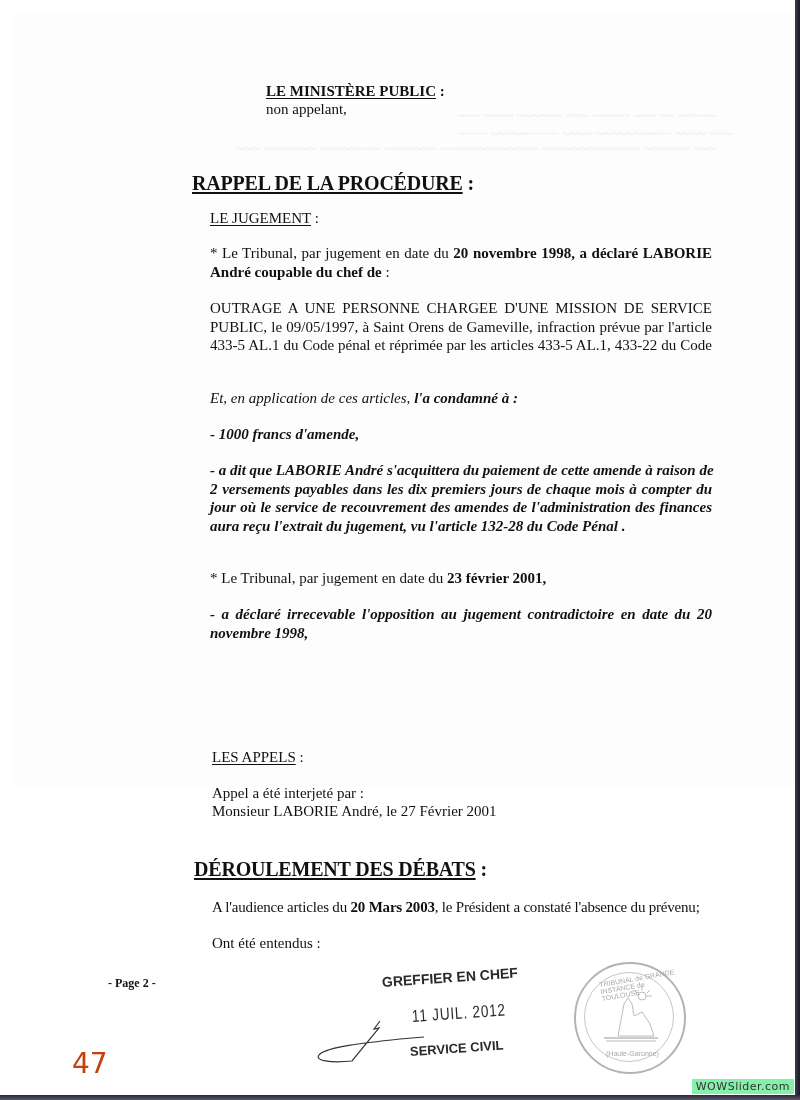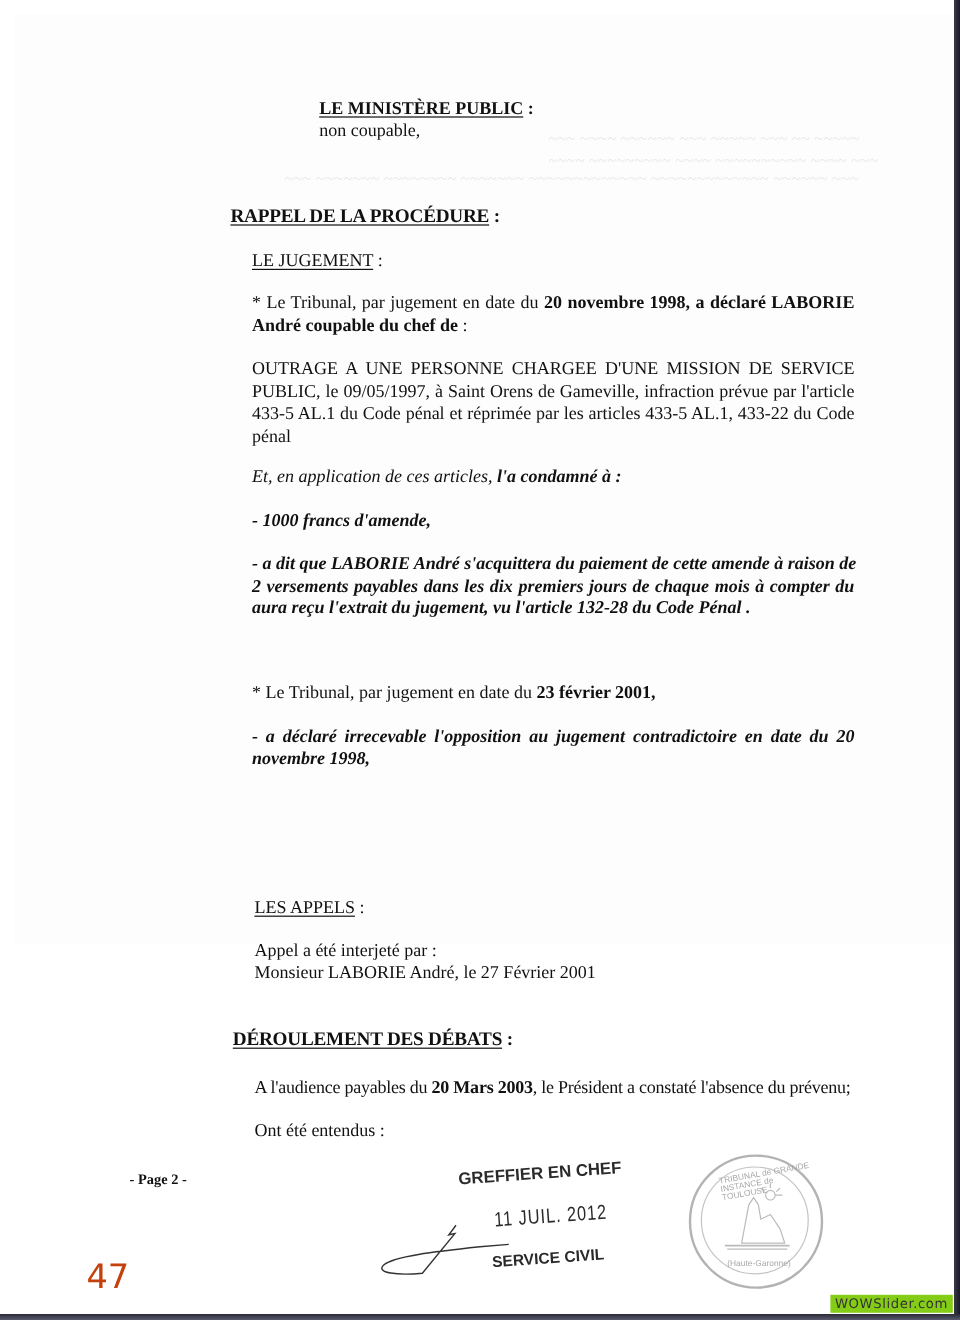--- a/index.html
+++ b/index.html
@@ -8,80 +8,80 @@
   .page { position:absolute; left:12px; top:0; width:795px; height:775px; background:#fdfdfd;margin-top:12px; }
   .frame-right { position:absolute; left:795px; top:0; width:5px; height:1100px;
                  background:linear-gradient(90deg,#3a3a4a,#1a1a24); }
   .frame-bottom { position:absolute; left:0; top:1095px; width:800px; height:5px;
                   background:linear-gradient(180deg,#2a2a36,#5a5a70); }
   .abs { position:absolute; white-space:nowrap; }
   .u { text-decoration:underline; text-underline-offset:2px; }
   .b { font-weight:bold; }
   .i { font-style:italic; }
   .t15 { font-size:15px; line-height:18px; }
-  .h1 { font-size:16px; font-weight:bold; letter-spacing:-0.2px; }
+  .h1 { font-size:20px; font-weight:bold; letter-spacing:-0.2px; }
   .para { position:absolute; font-size:15px; line-height:18.5px; text-align:justify; }
   .para .line { display:block; white-space:nowrap; text-align:justify; text-align-last:justify; }
   .para .line.last { text-align-last:left; }
   .ghost { position:absolute; color:#d8d8d8; font-size:14px; white-space:nowrap; opacity:0.55; }
   .stamp { position:absolute; font-family:"Liberation Sans","DejaVu Sans",sans-serif; color:#2a2a2a;
            font-weight:bold; white-space:nowrap; }
   .seal { position:absolute; left:562px; top:950px; width:108px; height:108px; border-radius:50%;
           border:2px solid #9a9a9a; opacity:0.75; }
   .seal-inner { position:absolute; left:8px; top:8px; width:88px; height:88px; border-radius:50%;
                 border:1px solid #b0b0b0; }
   .seal-text { position:absolute; font-family:"Liberation Sans",sans-serif; font-size:7px; color:#8a8a8a; }
-  .watermark { position:absolute; right:6px; bottom:6px; background:#84cc16; color:#333;
+  .watermark { position:absolute; right:6px; bottom:6px; background:#86efac; color:#333;
                font-family:"DejaVu Sans",sans-serif; font-size:11px; padding:1px 4px; letter-spacing:0.5px; }
   .handnum { position:absolute; left:60px; top:1035px; font-family:"DejaVu Sans",sans-serif;
              font-size:28px; color:#c2410c; font-weight:normal; }
 </style>
 </head>
 <body>
 
 <div class="page">
 
   <div class="ghost" style="left:445px; top:97px;">~~~ ~~~~ ~~~~~~ ~~~ ~~~~~ ~~~ ~~ ~~~~~</div>
   <div class="ghost" style="left:445px; top:115px;">~~~~ ~~~~~~~~~ ~~~~ ~~~~~~~~~~ ~~~~ ~~~</div>
   <div class="ghost" style="left:225px; top:130px;">~~~ ~~~~~~~ ~~~~~~~~ ~~~~~~~ ~~~~~~~~~~~~~ ~~~~~~~~~~~~~ ~~~~~~ ~~~</div>
 
   <div class="abs t15" style="left:254px; top:70px;">
     <span class="b u">LE MINISTÈRE PUBLIC</span><span class="b"> :</span>
   </div>
-  <div class="abs t15" style="left:254px; top:88px;">non coupable,</div>
+  <div class="abs t15" style="left:254px; top:88px;">non appelant,</div>
 
   <div class="abs h1" style="left:180px; top:160px;">
     <span class="u">RAPPEL DE LA PROCÉDURE</span><span> :</span>
   </div>
 
   <div class="abs t15" style="left:198px; top:197px;">
     <span class="u">LE JUGEMENT</span><span> :</span>
   </div>
 
   <div class="para" style="left:198px; top:232px; width:502px;">
     <span class="line"><span>* Le Tribunal, par jugement en date du </span><span class="b">20 novembre 1998, a déclaré LABORIE</span></span>
     <span class="line last"><span class="b">André coupable du chef de</span><span> :</span></span>
   </div>
 
   <div class="para" style="left:198px; top:287px; width:502px;">
     <span class="line">OUTRAGE A UNE PERSONNE CHARGEE D'UNE MISSION DE SERVICE</span>
     <span class="line">PUBLIC, le 09/05/1997, à Saint Orens de Gameville, infraction prévue par l'article</span>
     <span class="line">433-5 AL.1 du Code pénal et réprimée par les articles 433-5 AL.1, 433-22 du Code</span>
-    <span class="line last">pénal</span>
   </div>
 
   <div class="abs t15" style="left:198px; top:377px;">
     <span class="i">Et, en application de ces articles, </span><span class="i b">l'a condamné à :</span>
   </div>
 
   <div class="abs t15 i b" style="left:198px; top:413px;">- 1000 francs d'amende,</div>
 
   <div class="para i b" style="left:198px; top:449px; width:502px;">
     <span class="line">- a dit que LABORIE André s'acquittera du paiement de cette amende à raison de</span>
     <span class="line">2 versements payables dans les dix premiers jours de chaque mois à compter du</span>
+    <span class="line">jour où le service de recouvrement des amendes de l'administration des finances</span>
     <span class="line last">aura reçu l'extrait du jugement, vu l'article 132-28 du Code Pénal .</span>
   </div>
 
   <div class="abs t15" style="left:198px; top:557px;">
     <span>* Le Tribunal, par jugement en date du </span><span class="b">23 février 2001,</span>
   </div>
 
   <div class="para i b" style="left:198px; top:593px; width:502px;">
     <span class="line">- a déclaré irrecevable l'opposition au jugement contradictoire en date du 20</span>
     <span class="line last">novembre 1998,</span>
@@ -91,21 +91,21 @@
   <div class="abs t15" style="left:200px; top:736px;">
     <span class="u">LES APPELS</span><span> :</span>
   </div>
   <div class="abs t15" style="left:200px; top:772px;">Appel a été interjeté par :</div>
   <div class="abs t15" style="left:200px; top:790px;">Monsieur LABORIE André, le 27 Février 2001</div>
 
   <div class="abs h1" style="left:182px; top:846px;">
     <span class="u">DÉROULEMENT DES DÉBATS</span><span> :</span>
   </div>
   <div class="abs t15" style="left:200px; top:886px; letter-spacing:-0.2px;">
-    <span>A l'audience payables du </span><span class="b">20 Mars 2003</span><span>, le Président a constaté l'absence du prévenu;</span>
+    <span>A l'audience articles du </span><span class="b">20 Mars 2003</span><span>, le Président a constaté l'absence du prévenu;</span>
   </div>
   <div class="abs t15" style="left:200px; top:922px;">Ont été entendus :</div>
 
   <div class="abs b" style="left:96px; top:964px; font-size:12px;">- Page 2 -</div>
   <div class="handnum">47</div>
 
   <div class="stamp" style="left:370px; top:962px; font-size:14px; transform:rotate(-4deg); transform-origin:left center;">GREFFIER EN CHEF</div>
   <div class="stamp" style="left:400px; top:995px; font-size:17px; font-weight:normal; letter-spacing:1px; transform:rotate(-4deg) scaleX(0.8); transform-origin:left center;">11 JUIL. 2012</div>
   <div class="stamp" style="left:398px; top:1032px; font-size:13px; transform:rotate(-4deg); transform-origin:left center;">SERVICE CIVIL</div>
 

